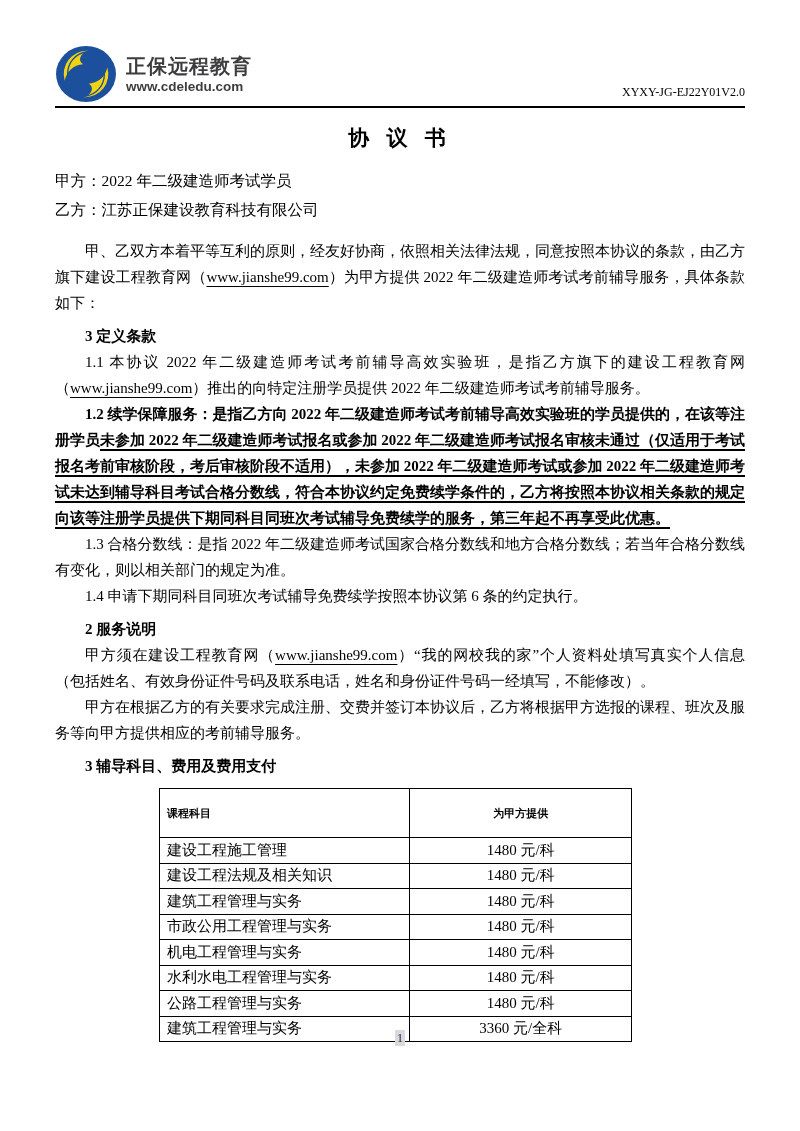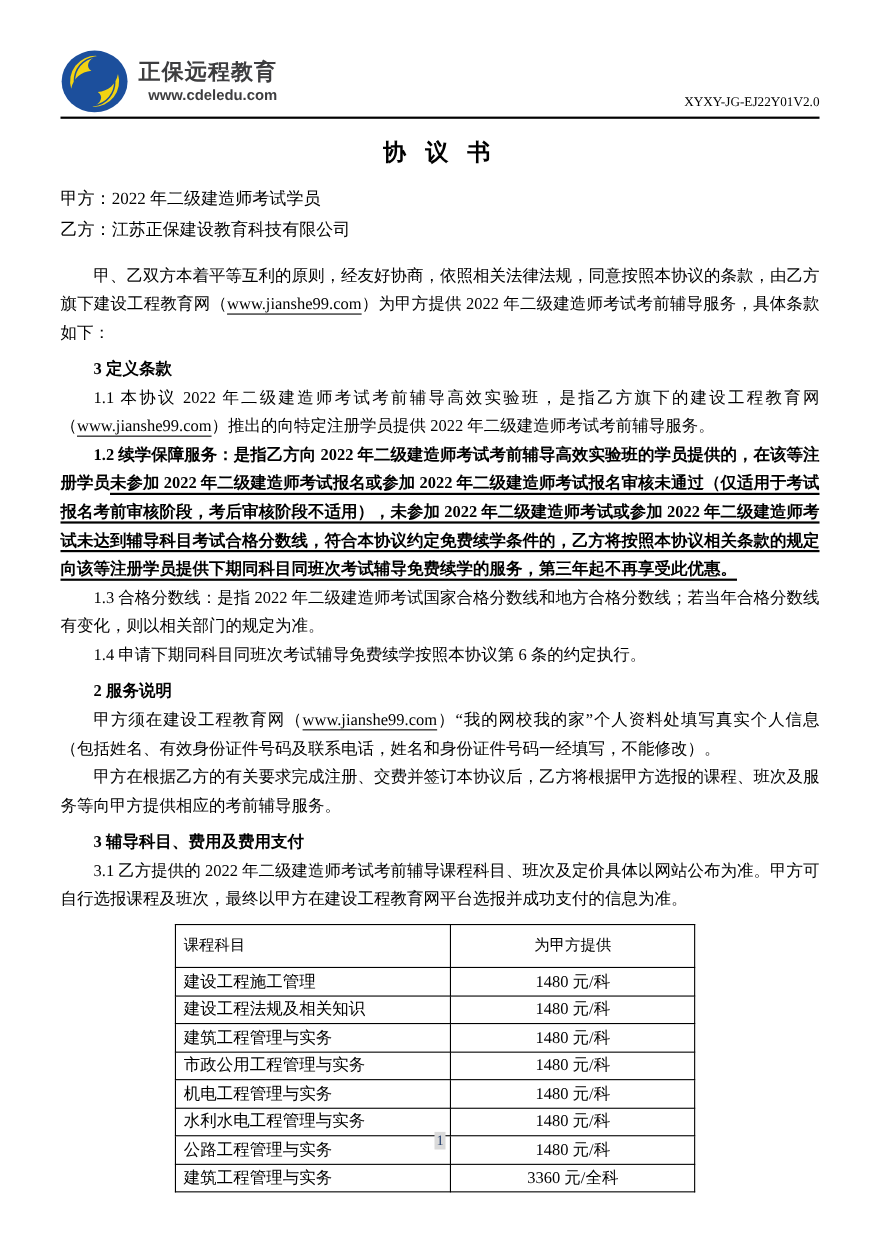--- a/index.html
+++ b/index.html
@@ -15,21 +15,20 @@
     overflow:hidden;
   }
   
   .header {
     margin-top:45px;
     display:flex;
     justify-content:space-between;
     align-items:flex-end;
     border-bottom:2.5px solid #000;
     padding-bottom:3px;
-    text-align:right;
   }
   .logo-block { display:flex; align-items:center; gap:9px; }
   .logo-mark { width:62px; height:58px; flex:0 0 auto; }
   .logo-text { font-family:"Liberation Sans","DejaVu Sans",sans-serif; color:#3d3d3f; }
   .logo-title { font-size:20px; font-weight:bold; letter-spacing:1px; line-height:24px; }
   .logo-site  { font-size:13.5px; font-weight:bold; line-height:17px; }
   .doc-code { font-size:12px; line-height:20px; padding-bottom:1px; }
   
   .title {
     margin-top:15px;
@@ -51,21 +50,21 @@
   
   .fee-table {
     border-collapse:collapse;
     margin-top:9px;
     margin-left:104px;
     width:473px;
     font-size:15px;
   }
   .fee-table th, .fee-table td { border:1.5px solid #000; }
   .fee-table th {
-    height:39px; font-weight:normal; font-size:14px;
+    height:49px; font-weight:bold; font-size:11px;
   }
   .fee-table td { height:25.5px; }
   .col-subject { width:251px; text-align:left; padding-left:7px; }
   .col-price   { width:222px; text-align:center; }
   
   .footer { position:absolute; left:0; right:0; top:1028px; text-align:center; }
   .page-num {
     display:inline-block;
     font-size:13px;
     color:#1f3a68;
@@ -111,21 +110,20 @@
       <div class="para"><span>甲、乙双方本着平等互利的原则，经友好协商，依照相关法律法规，同意按照本协议的条款，由乙方旗下建设工程教育网（</span><span class="lnk">www.jianshe99.com</span><span>）为甲方提供 2022 年二级建造师考试考前辅导服务，具体条款如下：</span></div>
       <div class="heading"><span>3 定义条款</span></div>
       <div class="para"><span>1.1 本协议 2022 年二级建造师考试考前辅导高效实验班，是指乙方旗下的建设工程教育网（</span><span class="lnk">www.jianshe99.com</span><span>）推出的向特定注册学员提供 2022 年二级建造师考试考前辅导服务。</span></div>
       <div class="para"><span class="b">1.2 续学保障服务：是指乙方向 2022 年二级建造师考试考前辅导高效实验班的学员提供的，在该等注册学员</span><span class="b u">未参加 2022 年二级建造师考试报名或参加 2022 年二级建造师考试报名审核未通过（仅适用于考试报名考前审核阶段，考后审核阶段不适用），未参加 2022 年二级建造师考试或参加 2022 年二级建造师考试未达到辅导科目考试合格分数线，符合本协议约定免费续学条件的，乙方将按照本协议相关条款的规定向该等注册学员提供下期同科目同班次考试辅导免费续学的服务，第三年起不再享受此优惠。</span></div>
       <div class="para"><span>1.3 合格分数线：是指 2022 年二级建造师考试国家合格分数线和地方合格分数线；若当年合格分数线有变化，则以相关部门的规定为准。</span></div>
       <div class="para"><span>1.4 申请下期同科目同班次考试辅导免费续学按照本协议第 6 条的约定执行。</span></div>
       <div class="heading"><span>2 服务说明</span></div>
       <div class="para"><span>甲方须在建设工程教育网（</span><span class="lnk">www.jianshe99.com</span><span>）“我的网校我的家”个人资料处填写真实个人信息（包括姓名、有效身份证件号码及联系电话，姓名和身份证件号码一经填写，不能修改）。</span></div>
       <div class="para"><span>甲方在根据乙方的有关要求完成注册、交费并签订本协议后，乙方将根据甲方选报的课程、班次及服务等向甲方提供相应的考前辅导服务。</span></div>
       <div class="heading"><span>3 辅导科目、费用及费用支付</span></div>
-      <div class="para"><span>3.1 乙方提供的 2022 年二级建造师考试考前辅导课程科目、班次及定价具体以网站公布为准。甲方可自行选报课程及班次，最终以甲方在建设工程教育网平台选报并成功支付的信息为准。</span></div>
     </div>
 
   <table class="fee-table">
     <thead>
         <tr id="fee-head">
           <th class="col-subject">课程科目</th>
           <th class="col-price">为甲方提供</th>
         </tr>
       </thead>
     <tbody id="fee-body">

